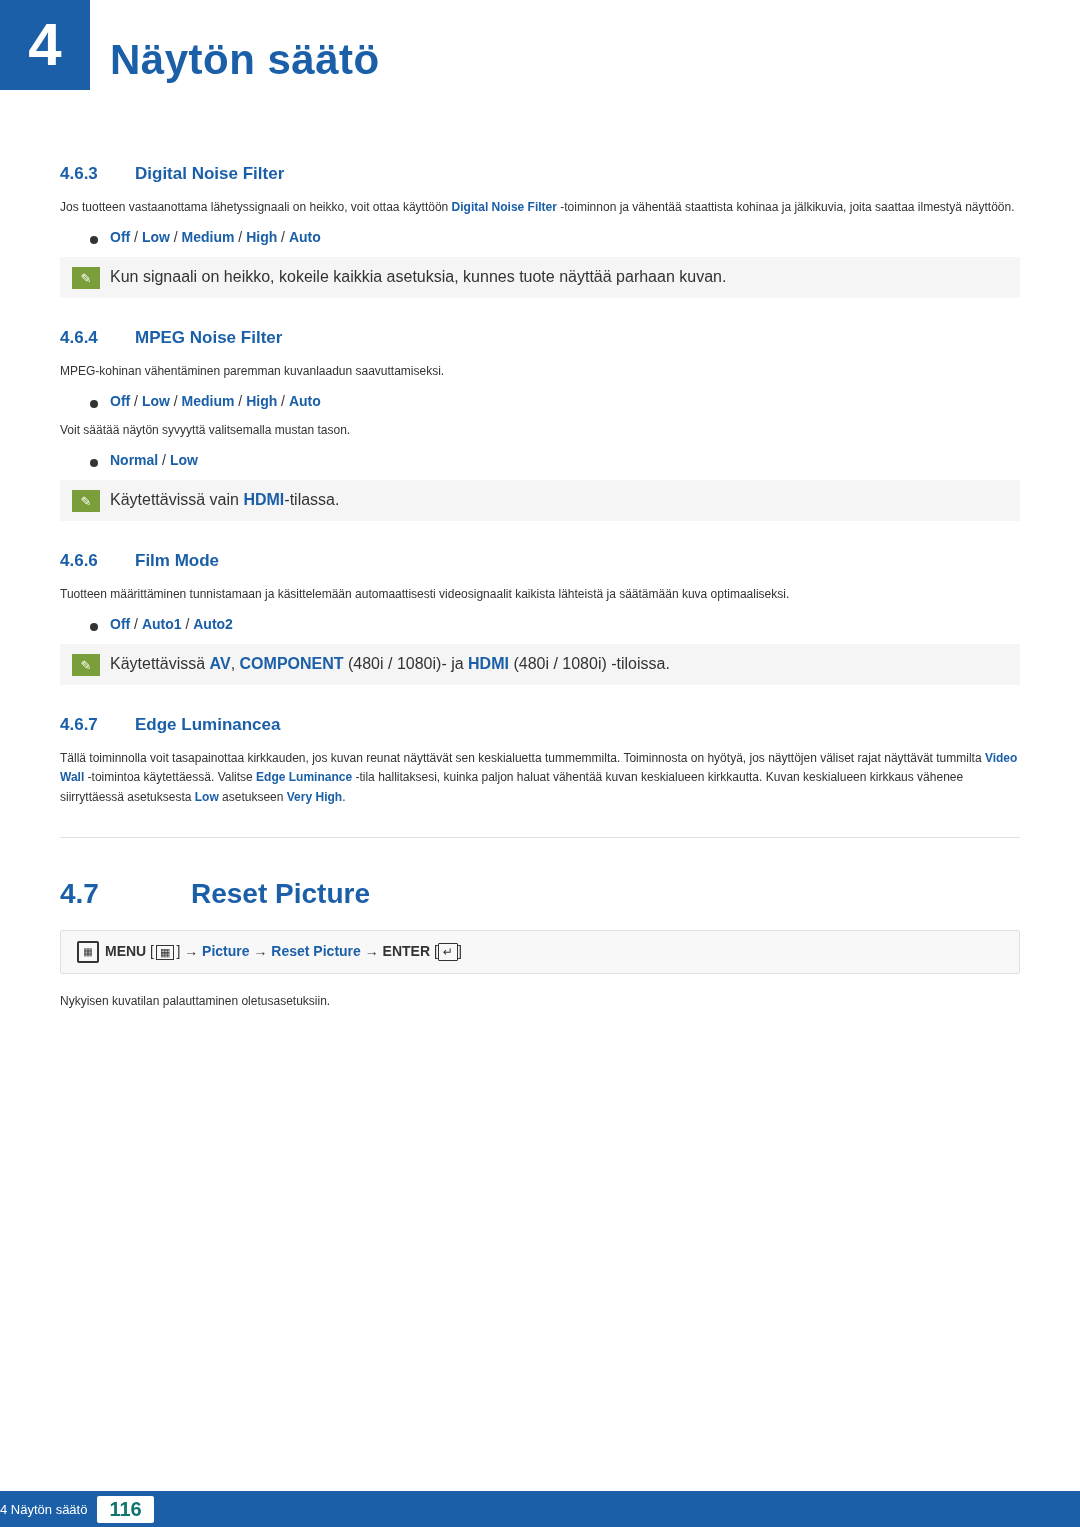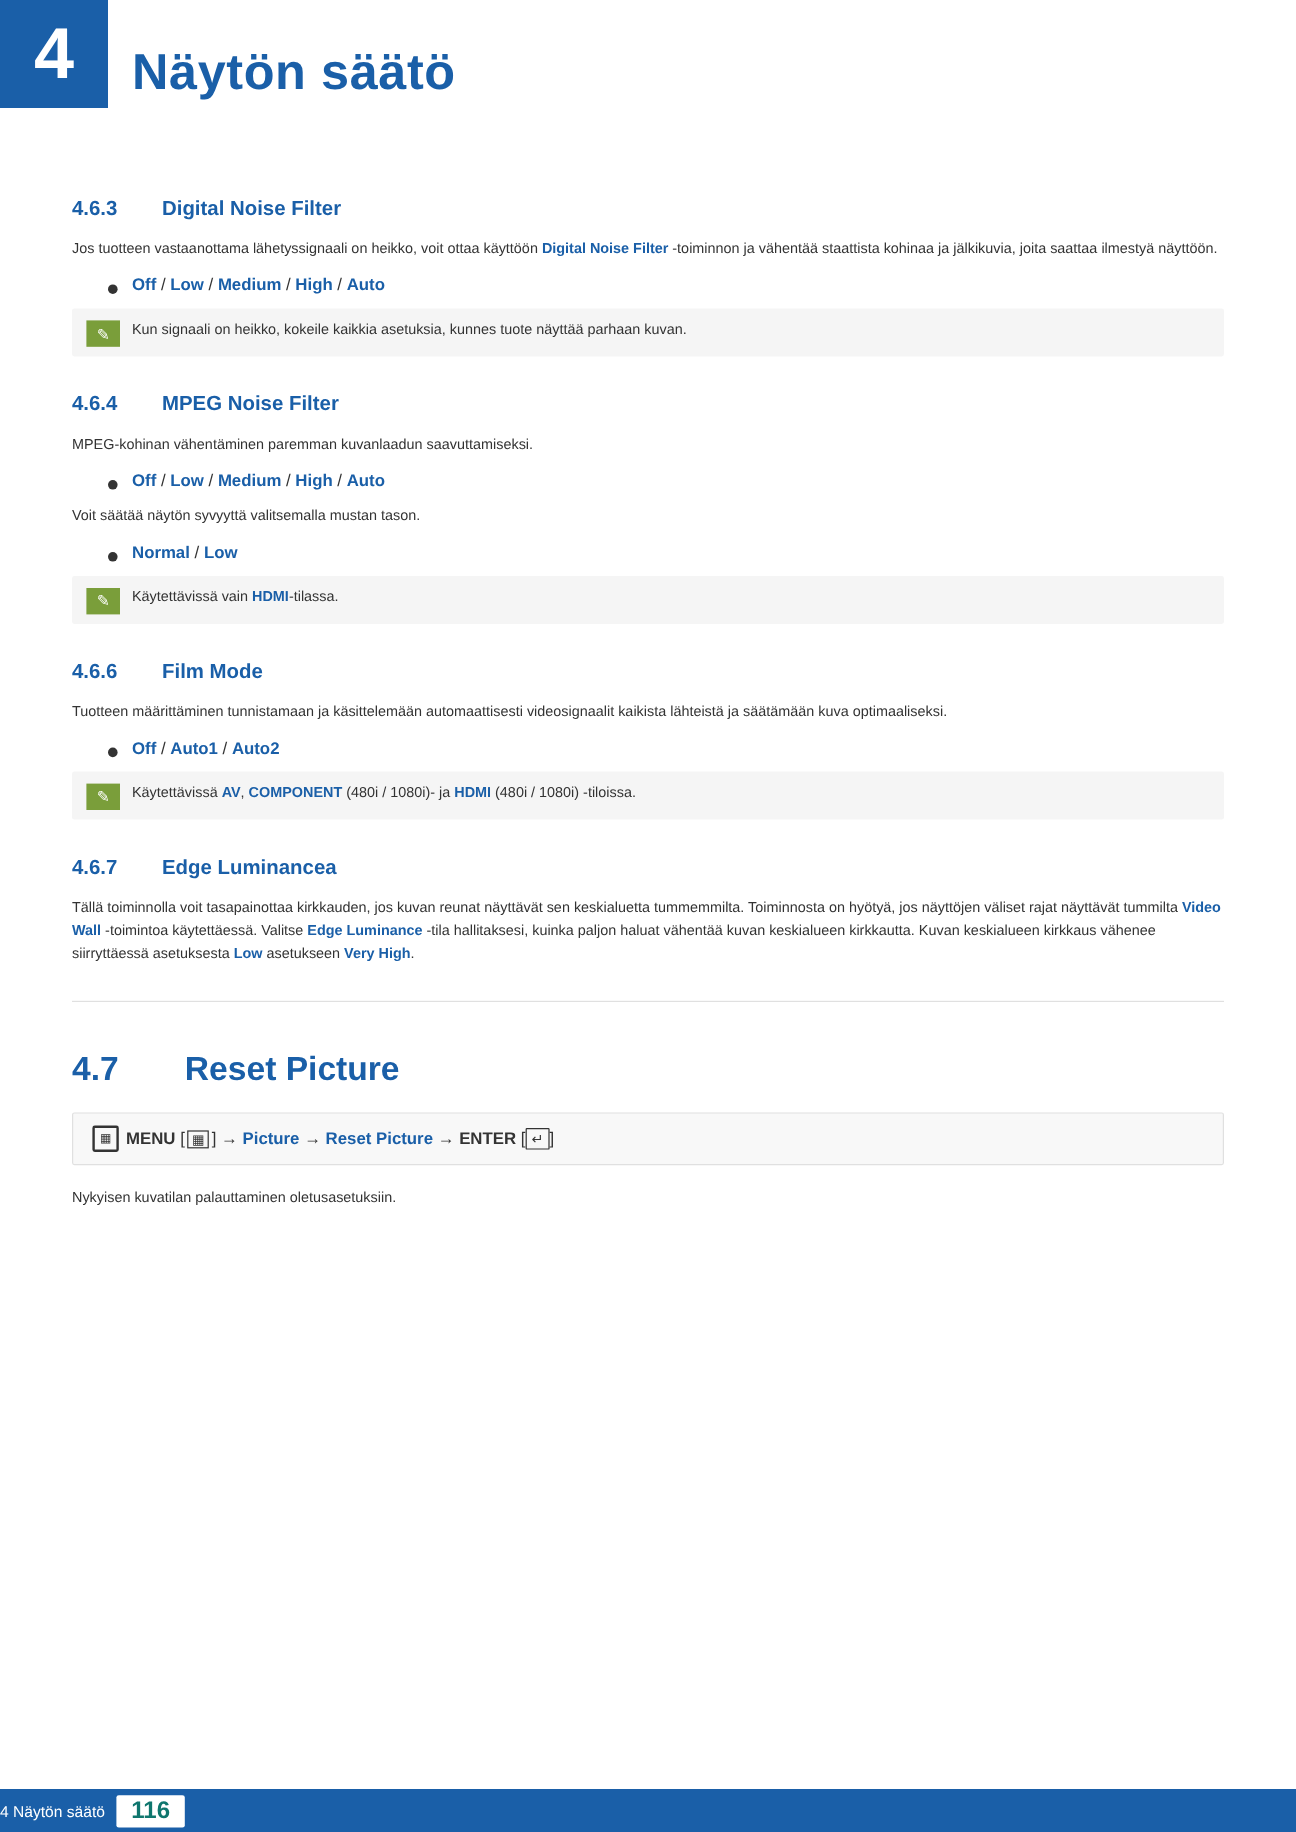--- a/index.html
+++ b/index.html
@@ -108,21 +108,21 @@
 
     
     .bullet-list {
       list-style: none;
       padding: 0;
       margin: 8px 0 12px 30px;
     }
 
     .bullet-list li {
       display: flex;
-      align-items: flex-end;
+      align-items: center;
       margin-bottom: 4px;
       font-size: 14px;
     }
 
     .bullet-dot {
       display: inline-block;
       width: 8px;
       height: 8px;
       background: #333;
       border-radius: 50%;
@@ -158,36 +158,37 @@
       justify-content: center;
     }
 
     .note-icon::after {
       content: "✎";
       color: #fff;
       font-size: 13px;
     }
 
     .note-text {
-      font-size: 12px;
+      font-size: 16px;
       color: #333;
       line-height: 1.55;
     }
 
     
     .divider {
       border: none;
       border-top: 1px solid #e0e0e0;
       margin: 30px 0;
     }
 
     
     .section-47 {
       margin-top: 40px;
       margin-bottom: 20px;
+      gap: 37px;
     }
 
     .section-47-num {
       font-size: 28px;
       font-weight: bold;
       color: #1a5fa8;
       margin-right: 24px;
       min-width: 70px;
     }
 

